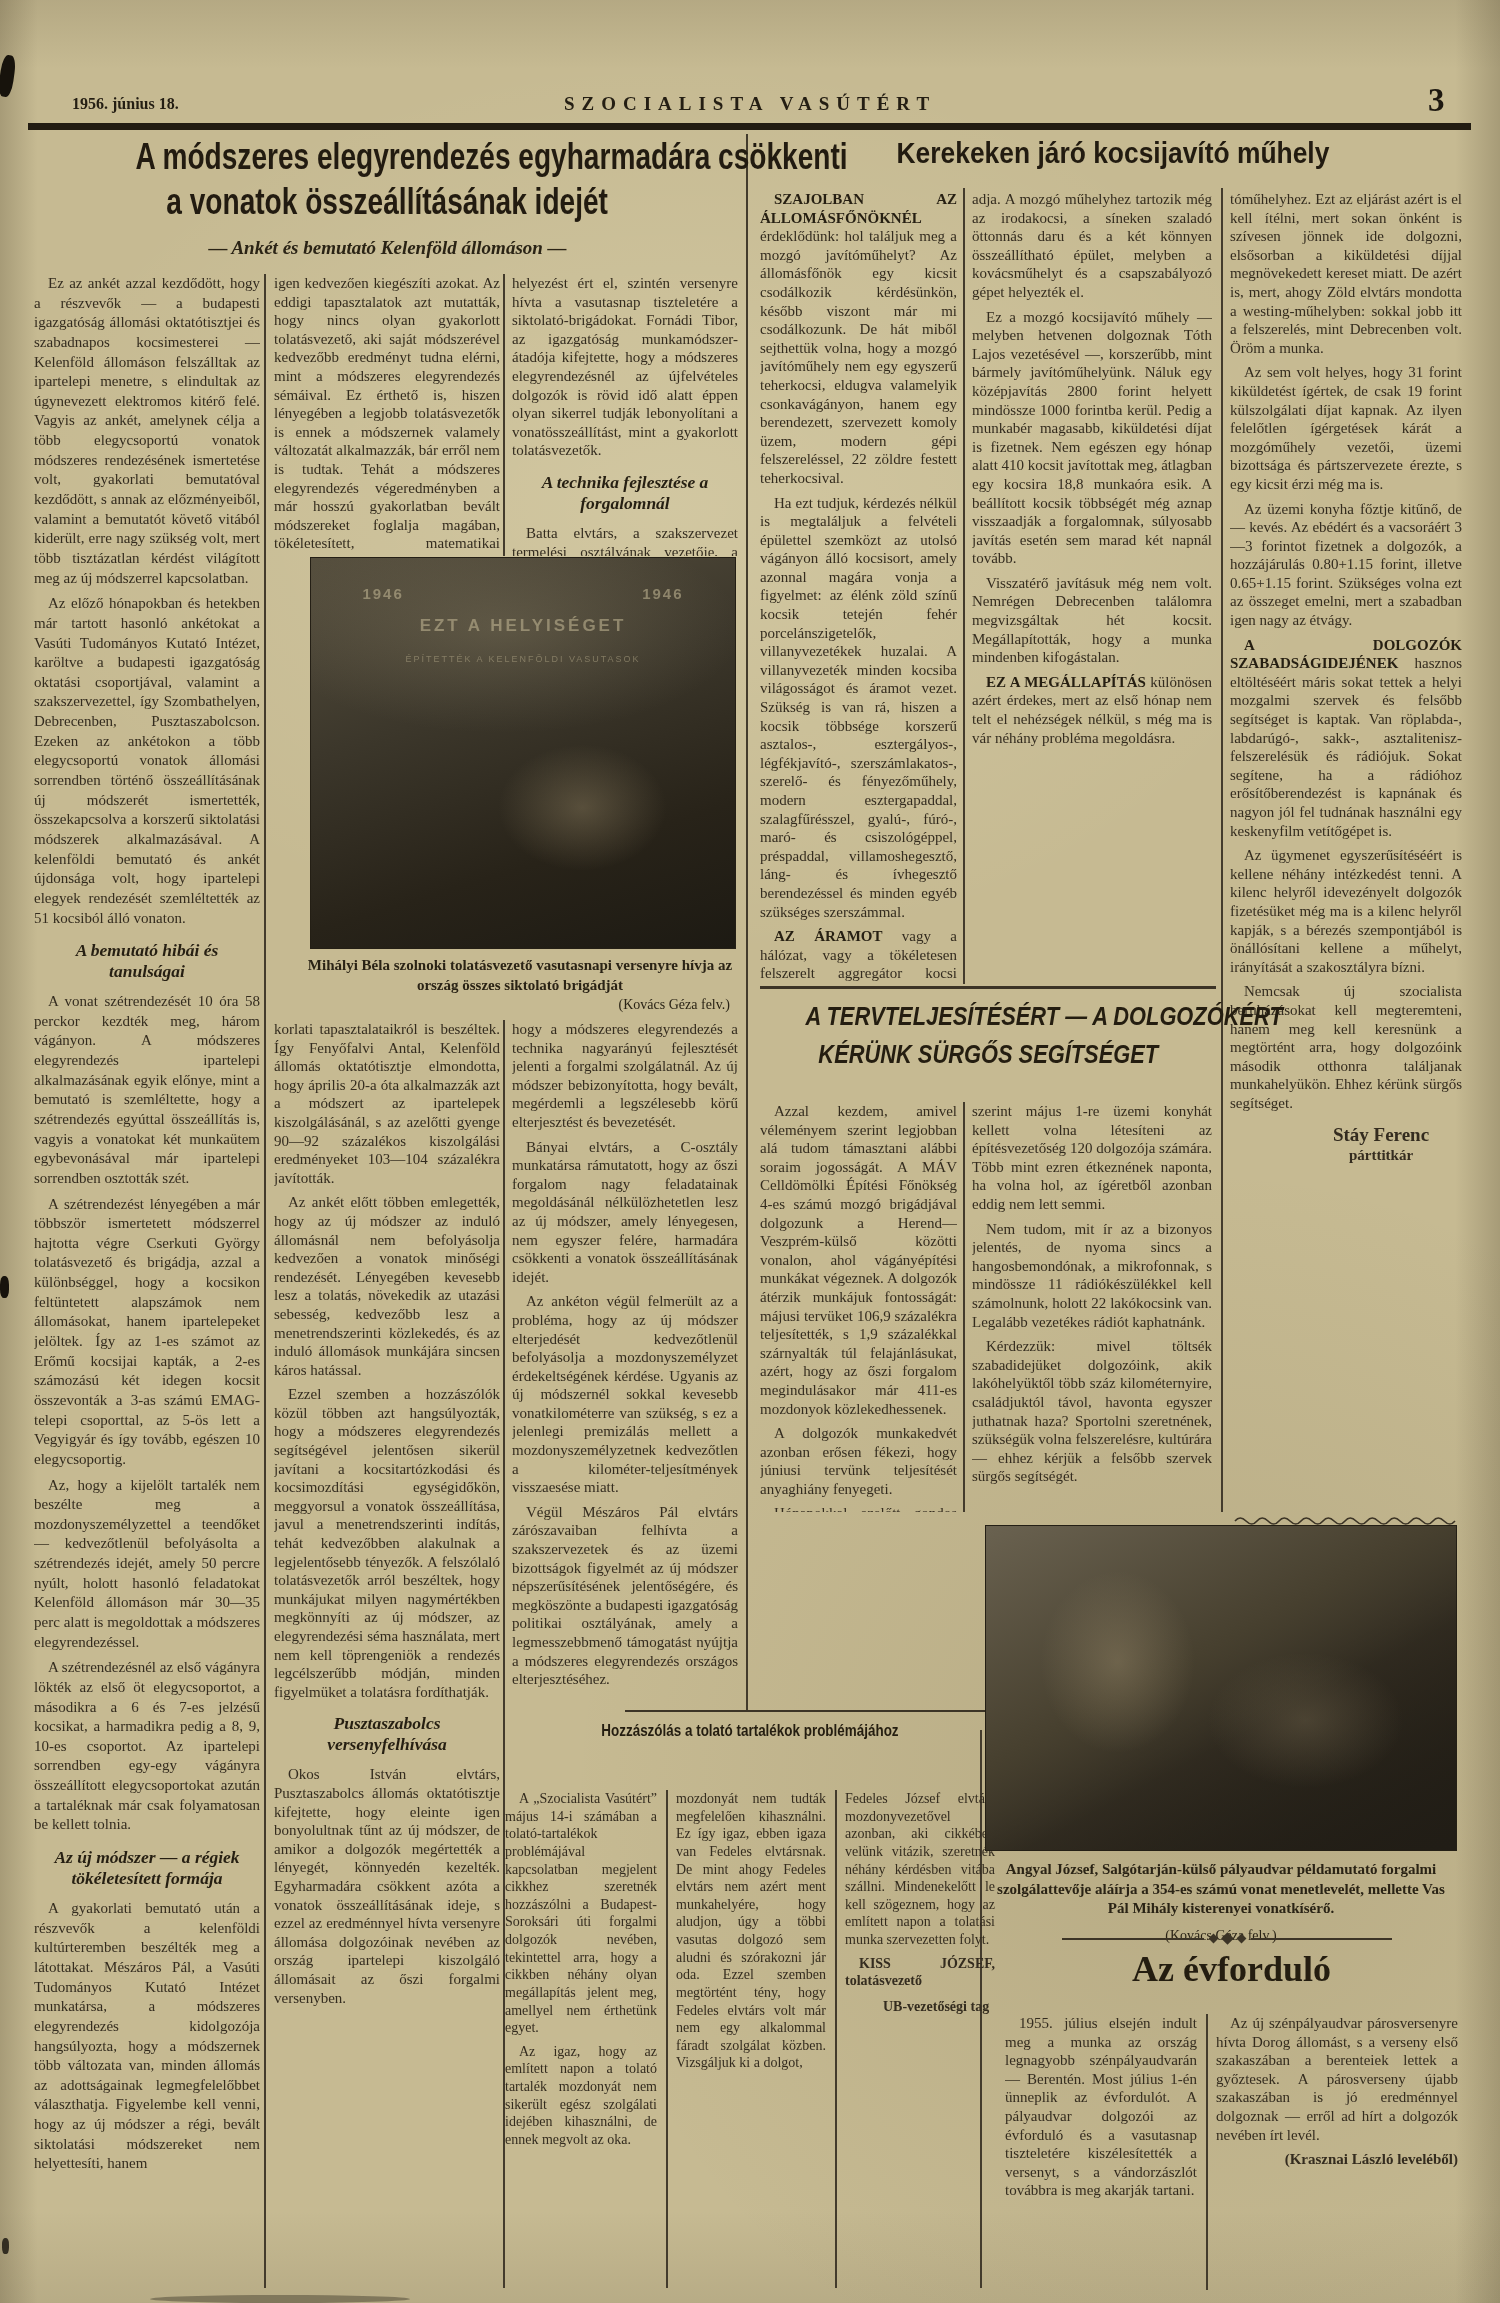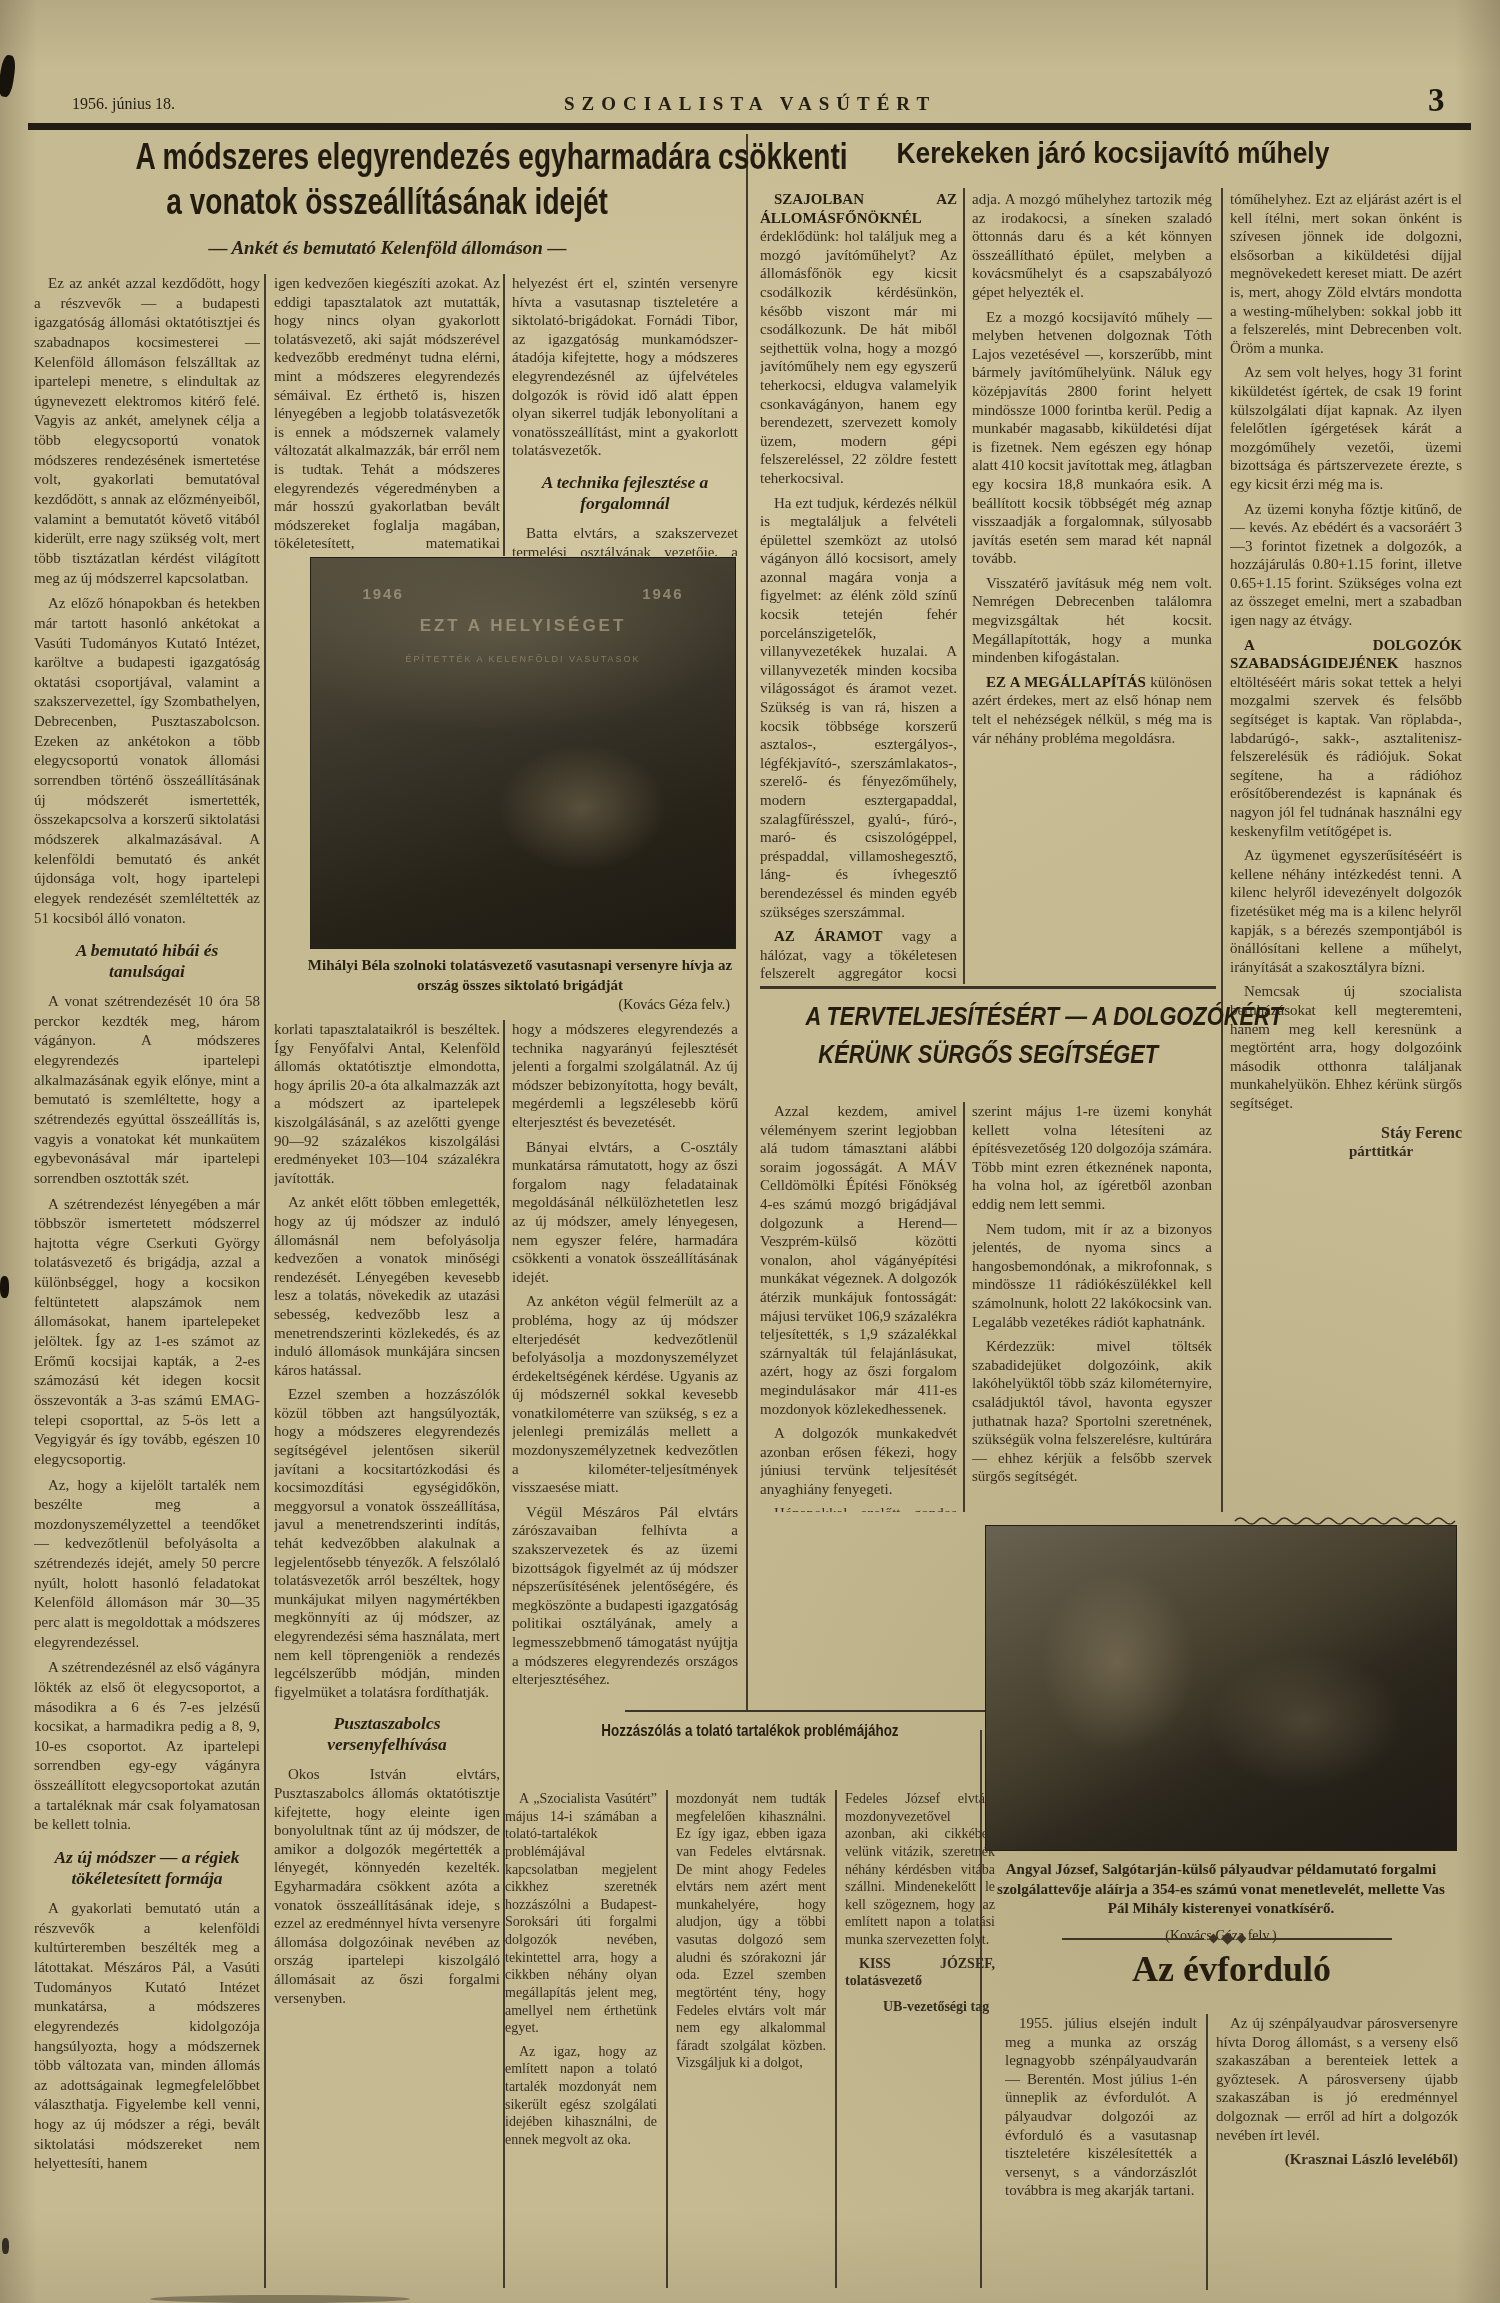--- a/index.html
+++ b/index.html
@@ -7,21 +7,21 @@
   .page{position:relative;width:1500px;height:2303px;margin:0 auto;overflow:hidden;
     background-color:#c6ba92;
     background-image:
       radial-gradient(1100px 750px at 45% 22%, rgba(255,250,220,.20), rgba(255,250,220,0) 60%),
       radial-gradient(900px 900px at 80% 78%, rgba(92,78,46,.14), rgba(92,78,46,0) 70%),
       linear-gradient(90deg, rgba(55,45,25,.22), rgba(55,45,25,0) 2.5%, rgba(55,45,25,0) 97%, rgba(55,45,25,.22)),
       linear-gradient(0deg, rgba(55,45,25,.10), rgba(55,45,25,0) 4%, rgba(55,45,25,0) 97%, rgba(55,45,25,.12));
     font-family:"Liberation Serif", serif; color:#322b20;}
   .abs{position:absolute;}
   
-  #hdr-date{left:72px;top:95px;font-weight:normal;font-size:16px;color:#241e13;}
+  #hdr-date{left:72px;top:95px;font-weight:bold;font-size:16px;color:#241e13;}
   #hdr-mast{left:0;top:93px;width:1500px;text-align:center;font-weight:bold;font-size:19px;letter-spacing:7px;color:#241e13;}
   #hdr-page{left:1428px;top:82px;font-weight:bold;font-size:33px;color:#1d1810;}
   .hrule{background:#221c12;}
   .vr{background:#433b2c;width:2px;}
   .hr2{background:#3c3426;}
   
   .squeeze{display:inline-block;white-space:nowrap;transform:scaleX(.78);transform-origin:50% 50%;}
   .sq88{transform:scaleX(.88);} .sq84{transform:scaleX(.84);}
   #lh{left:35px;top:134px;width:705px;text-align:center;font-family:"Liberation Sans",sans-serif;font-weight:bold;color:#221b10;}
   #lh .hl{font-size:36px;line-height:1.26;}
@@ -82,21 +82,21 @@
   #hz-head{left:500px;top:1722px;width:500px;text-align:center;font-family:"Liberation Sans",sans-serif;
     font-weight:bold;font-size:16px;color:#241d10;}
   
   #ev-head{left:1005px;top:1948px;width:453px;text-align:center;font-weight:bold;font-size:36px;color:#241d10;}
   #ev-orn{left:1062px;top:1934px;width:330px;display:flex;align-items:center;gap:6px;}
   .orn-line{flex:1;height:2px;background:#3c3426;}
   .dia{width:7px;height:7px;background:#3c3426;transform:rotate(45deg);}
   .dia.big{width:9px;height:9px;}
   
   .sig-wrap{margin-top:10px;text-align:center;padding-left:70px;}
-  .sig-name{font-weight:bold;font-size:16px;text-align:right;}
+  .sig-name{font-weight:bold;font-size:19px;}
   .sig-role{font-weight:bold;font-size:15px;}
   .sig-left{margin-top:8px;font-weight:bold;font-size:14px;text-indent:0;}
   
   .smudge{position:absolute;background:#17130c;border-radius:40%;}
   #sm1{left:0;top:55px;width:14px;height:42px;transform:rotate(8deg);}
   #sm2{left:0;top:1276px;width:9px;height:22px;}
   #sm3{left:2px;top:2238px;width:7px;height:16px;opacity:.8;}
   #sm4{left:150px;top:2295px;width:260px;height:8px;opacity:.35;border-radius:50%;}
 </style>
 </head>

